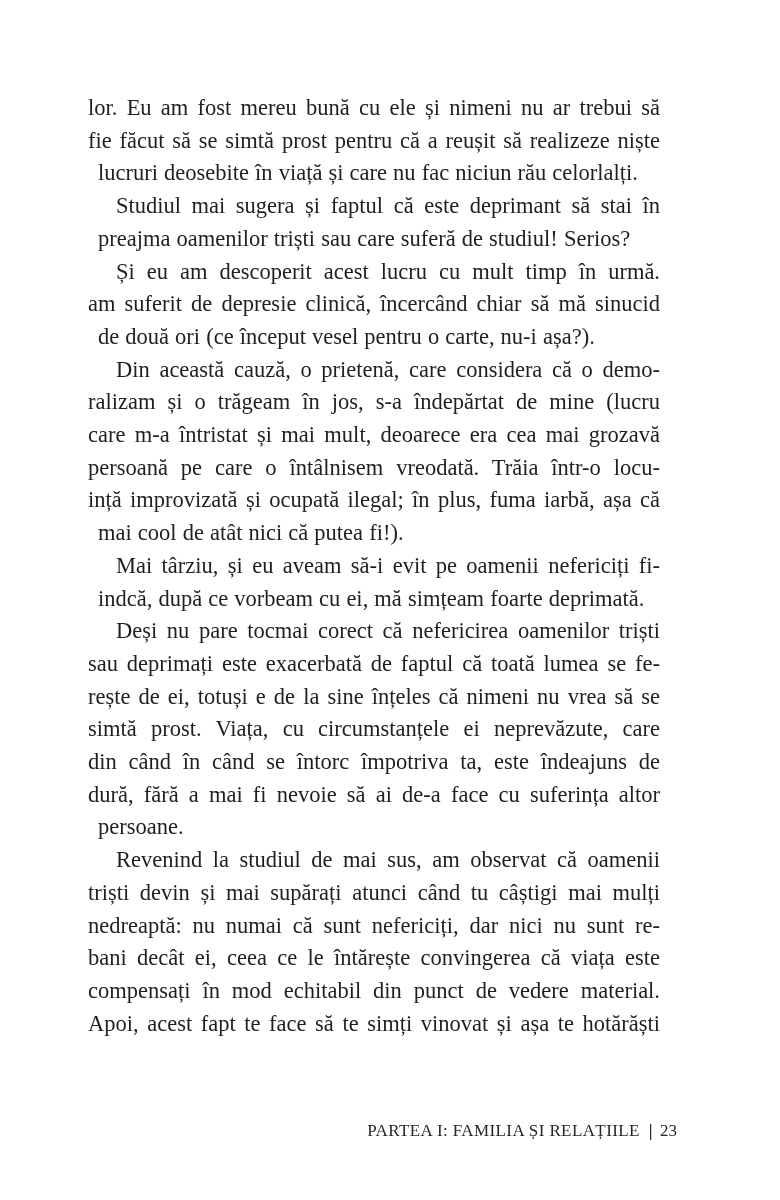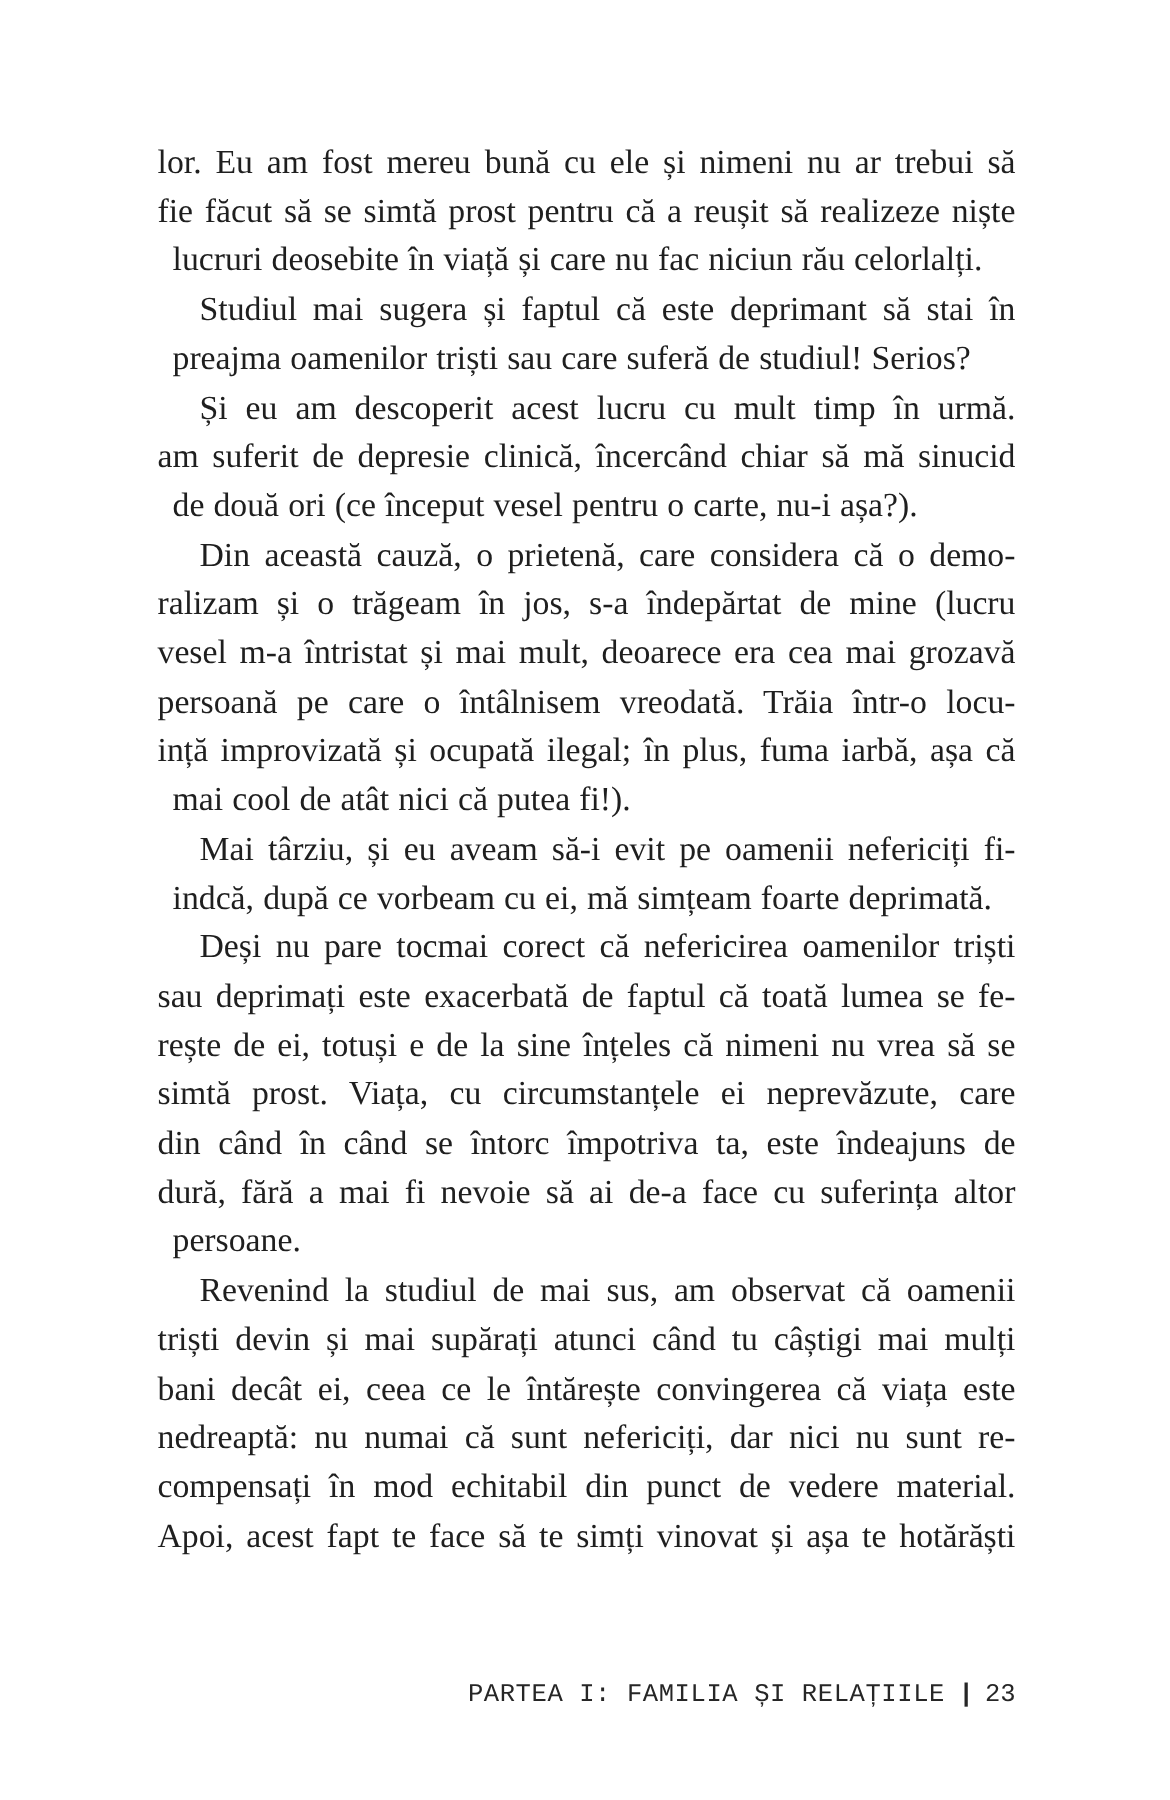--- a/index.html
+++ b/index.html
@@ -11,21 +11,21 @@
     position: relative;
     width: 780px;
     height: 1200px;
     background: #ffffff;
     overflow: hidden;
     font-family: "Liberation Serif", "DejaVu Serif", serif;
     color: #1f1f1f;
   }
   .text-block {
     position: absolute;
-    left: 105px;
+    left: 88px;
     top: 92px;
     width: 572px;
   }
   .line {
     margin: 0;
     padding: 0;
     font-size: 22.5px;
     line-height: 32.7px;
     text-align: justify;
     text-align-last: justify;
@@ -42,21 +42,20 @@
     position: absolute;
     left: 105px;
     top: 1121px;
     width: 572px;
     text-align: right;
     font-size: 17px;
     line-height: 20px;
     letter-spacing: 0.4px;
     color: #262626;
     white-space: nowrap;
-    font-family: Liberation Mono, monospace;
   }
   .footer .sep {
     display: inline-block;
     margin: 0 7px 0 9px;
     font-weight: bold;
   }
   .footer .pagenum {
     letter-spacing: 0;
   }
 </style>
@@ -69,37 +68,37 @@
     <p class="line">lor. Eu am fost mereu bună cu ele și nimeni nu ar trebui să</p>
     <p class="line">fie făcut să se simtă prost pentru că a reușit să realizeze niște</p>
     <p class="line pend">lucruri deosebite în viață și care nu fac niciun rău celorlalți.</p>
     <p class="line indent">Studiul mai sugera și faptul că este deprimant să stai în</p>
     <p class="line pend">preajma oamenilor triști sau care suferă de studiul! Serios?</p>
     <p class="line indent">Și eu am descoperit acest lucru cu mult timp în urmă.</p>
     <p class="line">am suferit de depresie clinică, încercând chiar să mă sinucid</p>
     <p class="line pend">de două ori (ce început vesel pentru o carte, nu-i așa?).</p>
     <p class="line indent">Din această cauză, o prietenă, care considera că o demo-</p>
     <p class="line">ralizam și o trăgeam în jos, s-a îndepărtat de mine (lucru</p>
-    <p class="line">vesel m-a întristat și mai mult, deoarece era cea mai grozavă</p>
+    <p class="line">care m-a întristat și mai mult, deoarece era cea mai grozavă</p>
     <p class="line">persoană pe care o întâlnisem vreodată. Trăia într-o locu-</p>
     <p class="line">ință improvizată și ocupată ilegal; în plus, fuma iarbă, așa că</p>
     <p class="line pend">mai cool de atât nici că putea fi!).</p>
     <p class="line indent">Mai târziu, și eu aveam să-i evit pe oamenii nefericiți fi-</p>
     <p class="line pend">indcă, după ce vorbeam cu ei, mă simțeam foarte deprimată.</p>
     <p class="line indent">Deși nu pare tocmai corect că nefericirea oamenilor triști</p>
     <p class="line">sau deprimați este exacerbată de faptul că toată lumea se fe-</p>
     <p class="line">rește de ei, totuși e de la sine înțeles că nimeni nu vrea să se</p>
     <p class="line">simtă prost. Viața, cu circumstanțele ei neprevăzute, care</p>
     <p class="line">din când în când se întorc împotriva ta, este îndeajuns de</p>
     <p class="line">dură, fără a mai fi nevoie să ai de-a face cu suferința altor</p>
     <p class="line pend">persoane.</p>
     <p class="line indent">Revenind la studiul de mai sus, am observat că oamenii</p>
     <p class="line">triști devin și mai supărați atunci când tu câștigi mai mulți</p>
+    <p class="line">nedreaptă: nu numai că sunt nefericiți, dar nici nu sunt re-</p>
     <p class="line">bani decât ei, ceea ce le întărește convingerea că viața este</p>
-    <p class="line">nedreaptă: nu numai că sunt nefericiți, dar nici nu sunt re-</p>
     <p class="line">compensați în mod echitabil din punct de vedere material.</p>
     <p class="line">Apoi, acest fapt te face să te simți vinovat și așa te hotărăști</p>
   </main>
 
   <footer class="footer">
     <span>PARTEA I: FAMILIA ȘI RELAȚIILE</span><span class="sep">|</span><span class="pagenum">23</span>
   </footer>
 
 </div>
 

